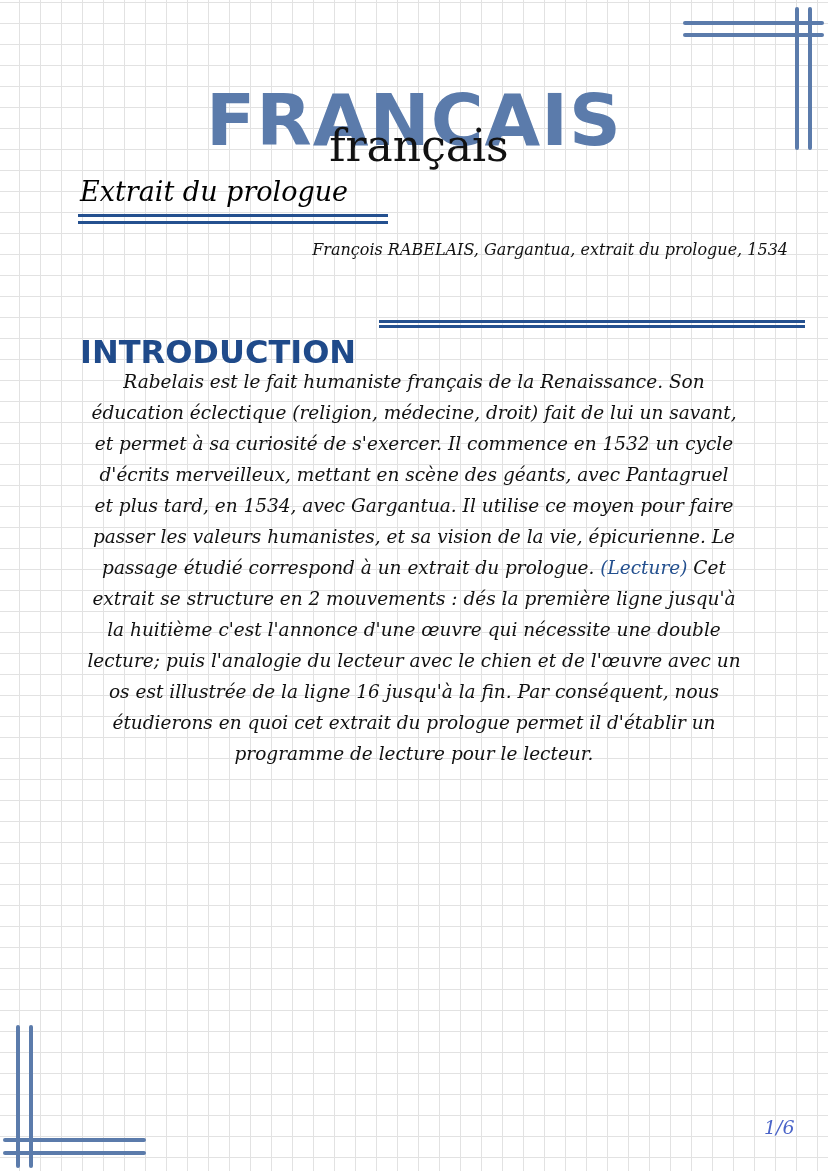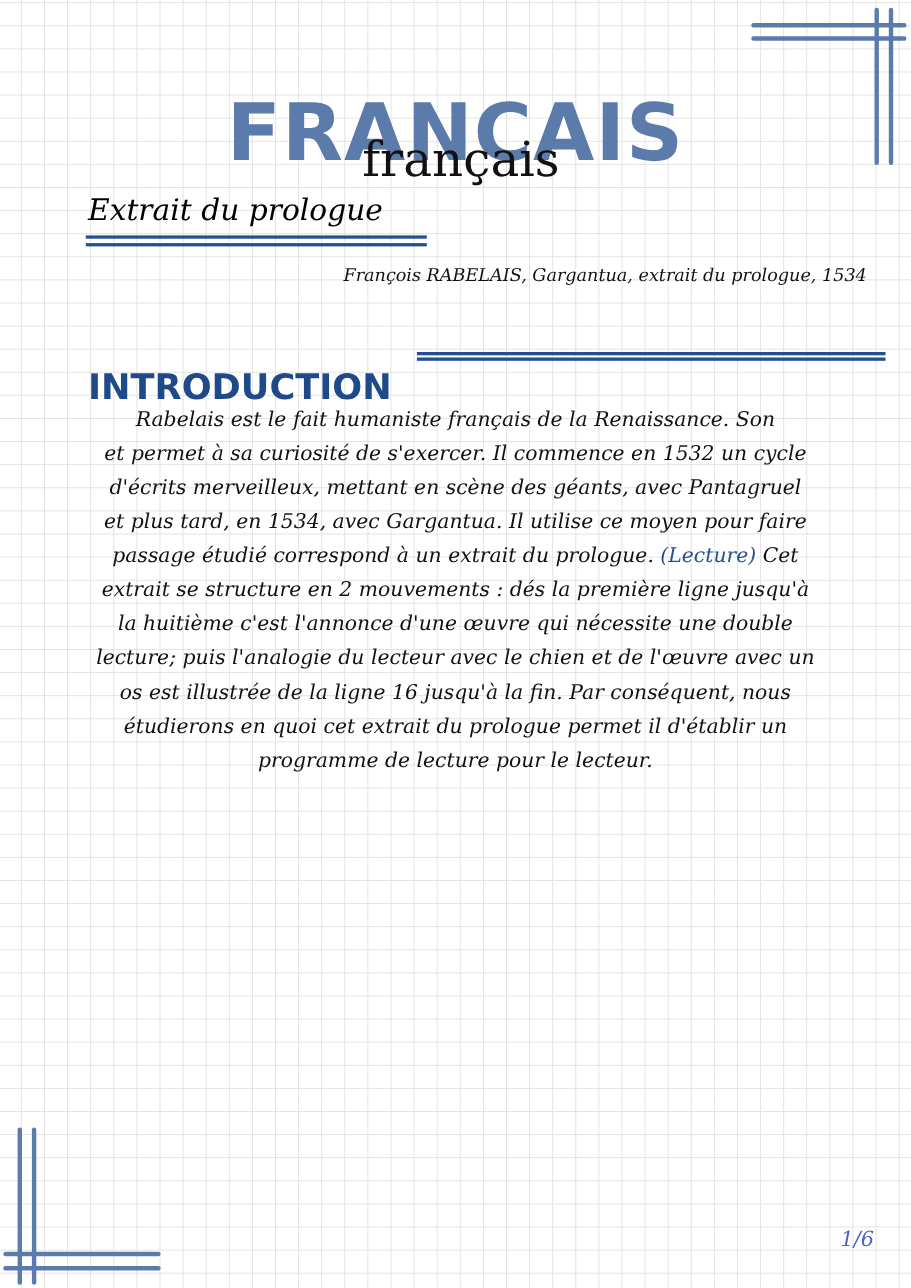--- a/index.html
+++ b/index.html
@@ -180,23 +180,25 @@
 <div class="citation">François RABELAIS, Gargantua, extrait du prologue, 1534</div>
 
 <div class="section-heading">INTRODUCTION</div>
 <div class="heading-lines">
   <div style="top:0px;"></div>
   <div style="top:5px;"></div>
 </div>
 
 <div class="intro-text">
   <span class="line">Rabelais est le fait humaniste français de la Renaissance. Son</span>
+  <span class="line">éducation éclectique (religion, médecine, droit) fait de lui un savant,</span>
   <span class="line">et permet à sa curiosité de s'exercer. Il commence en 1532 un cycle</span>
   <span class="line">d'écrits merveilleux, mettant en scène des géants, avec Pantagruel</span>
   <span class="line">et plus tard, en 1534, avec Gargantua. Il utilise ce moyen pour faire</span>
+  <span class="line">passer les valeurs humanistes, et sa vision de la vie, épicurienne. Le</span>
   <span class="line"><span>passage étudié correspond à un extrait du prologue. </span><span class="link">(Lecture)</span><span> Cet</span></span>
   <span class="line">extrait se structure en 2 mouvements : dés la première ligne jusqu'à</span>
   <span class="line">la huitième c'est l'annonce d'une œuvre qui nécessite une double</span>
   <span class="line">lecture; puis l'analogie du lecteur avec le chien et de l'œuvre avec un</span>
   <span class="line">os est illustrée de la ligne 16 jusqu'à la fin. Par conséquent, nous</span>
   <span class="line">étudierons en quoi cet extrait du prologue permet il d'établir un</span>
   <span class="line">programme de lecture pour le lecteur.</span>
 </div>
 
 <div class="page-number">1/6</div>

